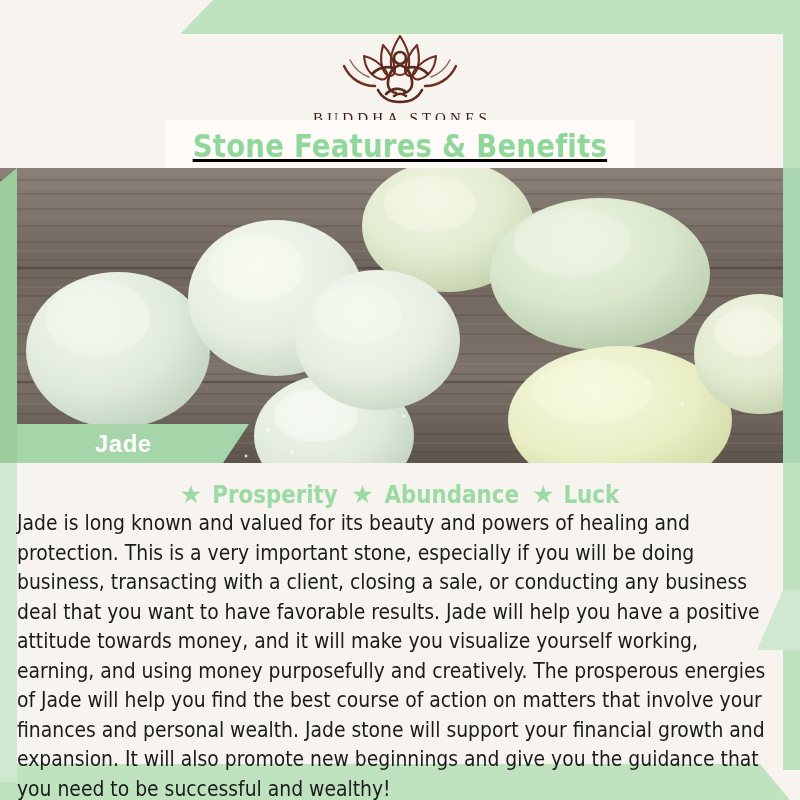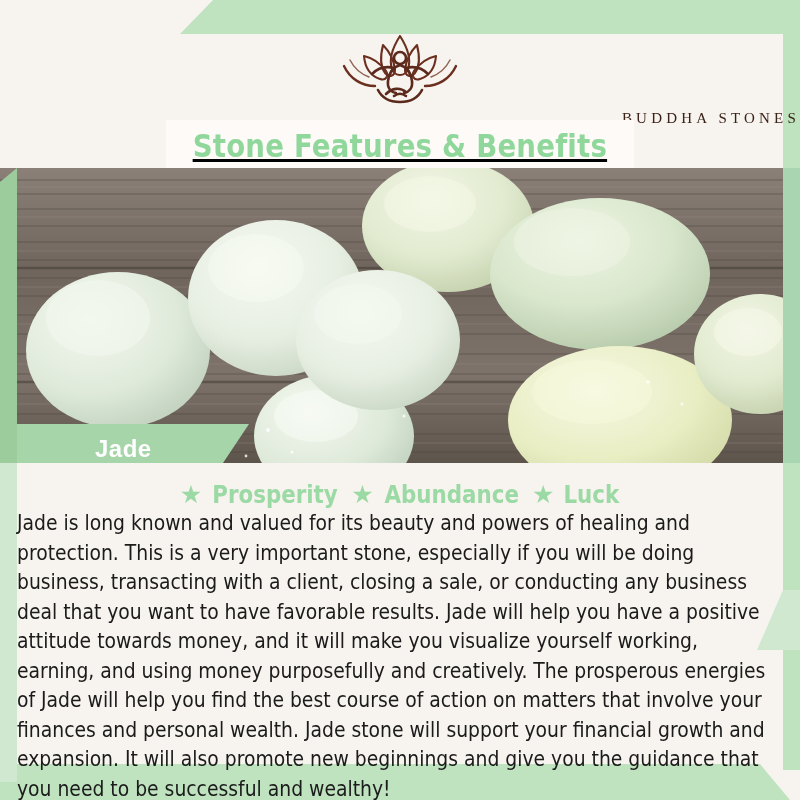--- a/index.html
+++ b/index.html
@@ -43,21 +43,21 @@
   }
   #deco-right-tail{
     left:757px;top:590px;width:43px;height:60px;
     background:#cfe8cf;
     clip-path:polygon(26px 0, 43px 0, 43px 60px, 0 60px);
   }
 
   
   #logo-block{
     position:absolute;left:0;right:0;top:26px;
-    text-align:right;
+    text-align:center;
   }
   #logo-mark{display:block;margin:0 auto;}
   #logo-wordmark{
     margin-top:6px;
     font-family:"Liberation Serif", serif;
     font-size:15px;
     letter-spacing:4.2px;
     color:#3a2218;
     text-indent:4px;
   }
@@ -84,21 +84,21 @@
     overflow:hidden;
     background:#6d6057;
   }
   #photo svg{display:block;width:800px;height:295px;}
 
   
   #stone-label{
     position:absolute;left:17px;top:424px;width:232px;height:39px;
     background:#a5d5a8;
     clip-path:polygon(0 0, 232px 0, 206px 39px, 0 39px);
-    display:flex;align-items:flex-end;
+    display:flex;align-items:center;
   }
   #stone-label-text{
     color:#ffffff;font-weight:bold;font-size:24px;
     margin-left:78px;letter-spacing:.5px;
   }
 
   
   #benefits{
     position:absolute;left:0;right:0;top:477px;height:34px;
     display:flex;align-items:center;justify-content:center;gap:10px;

